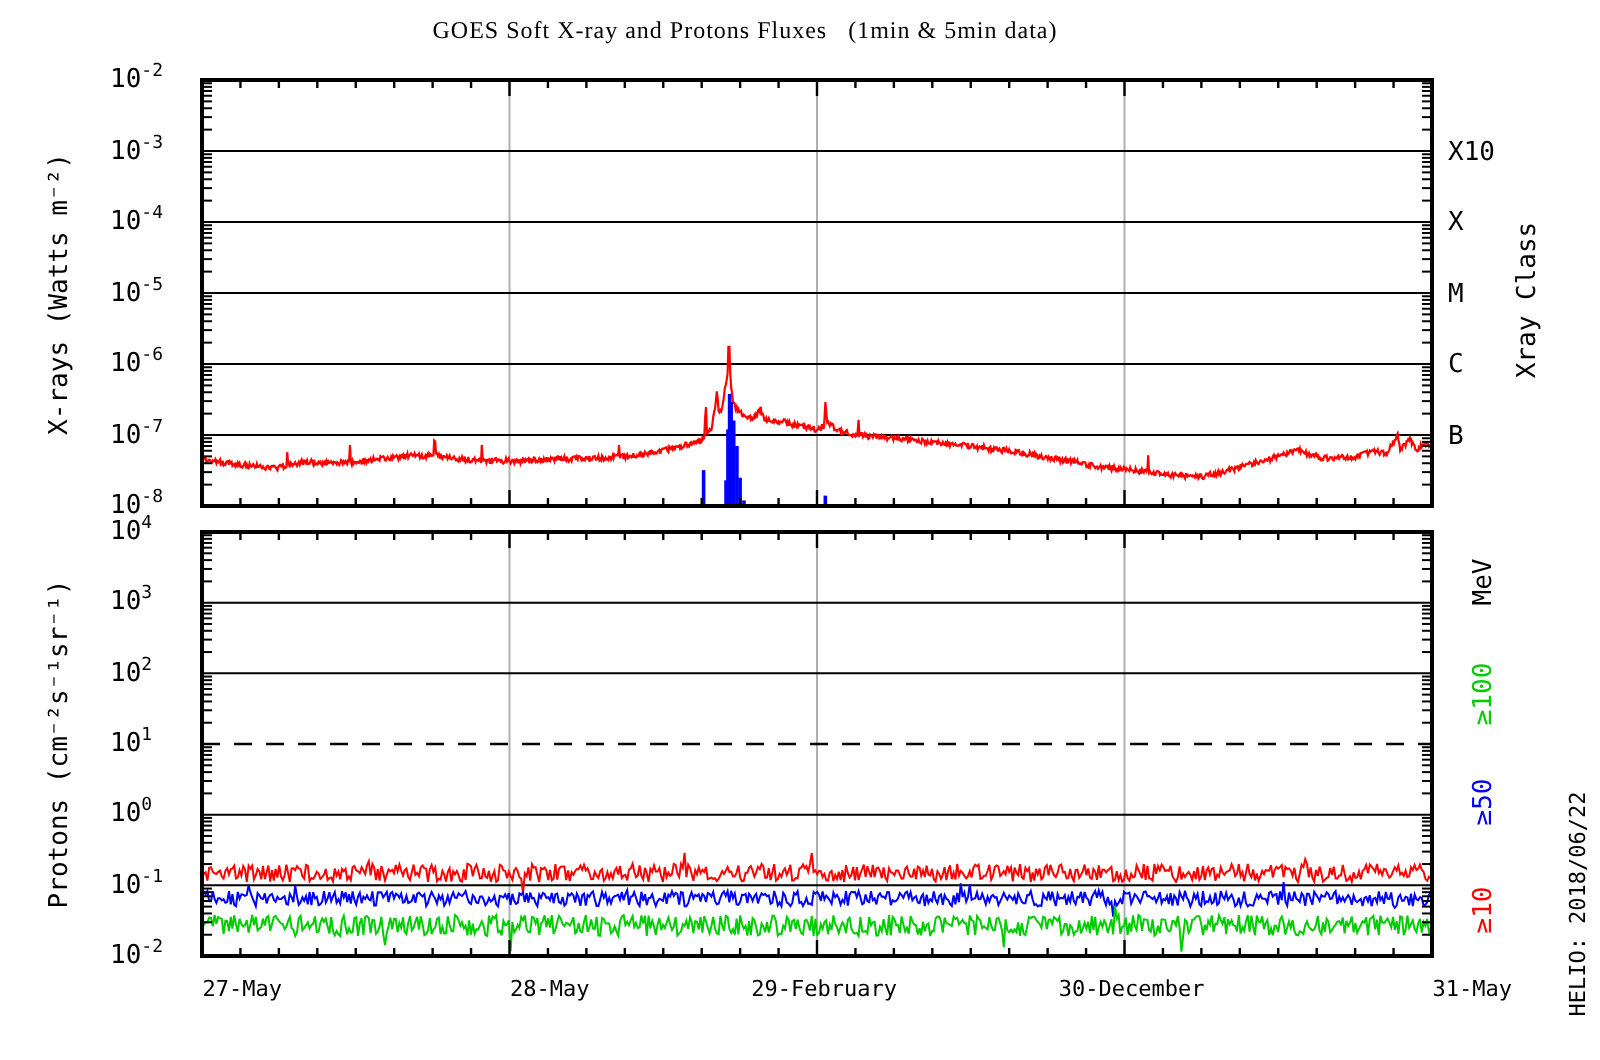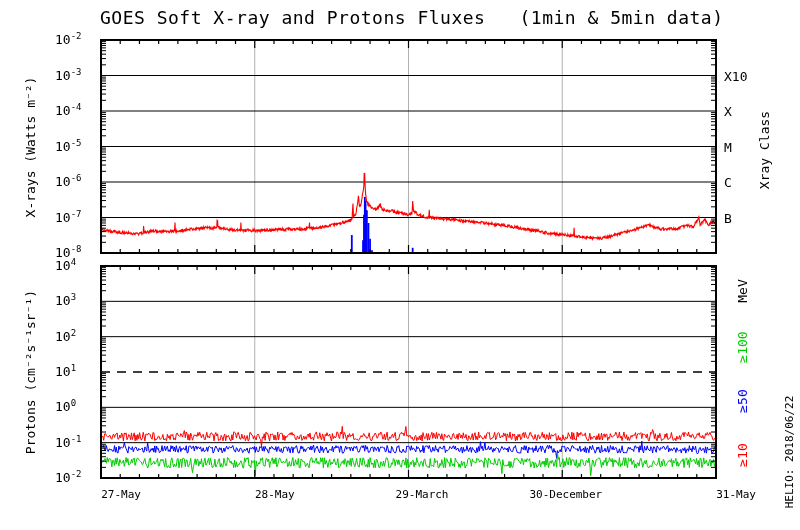--- a/index.html
+++ b/index.html
@@ -1,19 +1,19 @@
 <!DOCTYPE html>
 <html><head>
 <meta charset="utf-8">
 <style>
   html,body{margin:0;padding:0;background:#ffffff;}
   #fig{position:relative;width:800px;height:530px;background:#ffffff;overflow:hidden;
        font-family:"DejaVu Sans Mono","Liberation Mono",monospace;color:#000;}
   .lbl{position:absolute;white-space:pre;line-height:1;}
-  .title{font-size:18px;letter-spacing:.5px;}
+  .title{font-size:12px;letter-spacing:.5px;font-family:Liberation Serif, serif;}
   .ytick{font-size:13px;text-align:left;}
   .ytick sup{font-size:9px;}
   .xtick{font-size:11px;text-align:right;}
   .classlbl{font-size:13px;text-align:left;}
   .rot{transform:translate(-50%,-50%) rotate(-90deg);transform-origin:center center;}
   .axis-title{font-size:13px;}
   .small{font-size:11px;}
   svg{position:absolute;left:0;top:0;}
 </style>
 </head>
@@ -418,17 +418,17 @@
       <div class="lbl classlbl" style="left:724px;top:105px;">X</div>
       <div class="lbl classlbl" style="left:724px;top:140.5px;">M</div>
       <div class="lbl classlbl" style="left:724px;top:176px;">C</div>
       <div class="lbl classlbl" style="left:724px;top:211.5px;">B</div>
       <div class="lbl classlbl rot" style="left:742px;top:290.73333333333335px;color:#000000;">MeV</div>
       <div class="lbl classlbl rot" style="left:742px;top:346.56px;color:#00cc00;">≥100</div>
       <div class="lbl classlbl rot" style="left:742px;top:400.97333333333336px;color:#0000ff;">≥50</div>
       <div class="lbl classlbl rot" style="left:742px;top:455.0333333333333px;color:#ff0000;">≥10</div>
       <div class="lbl xtick" style="left:61px;top:489px;width:80px;">27-May</div>
       <div class="lbl xtick" style="left:214.75px;top:489px;width:80px;">28-May</div>
-      <div class="lbl xtick" style="left:368.5px;top:489px;width:80px;">29-March</div>
+      <div class="lbl xtick" style="left:368.5px;top:489px;width:80px;">29-February</div>
       <div class="lbl xtick" style="left:522.25px;top:489px;width:80px;">30-December</div>
       <div class="lbl xtick" style="left:676px;top:489px;width:80px;">31-May</div>
     </div>
 </div>
 
 </body></html>

